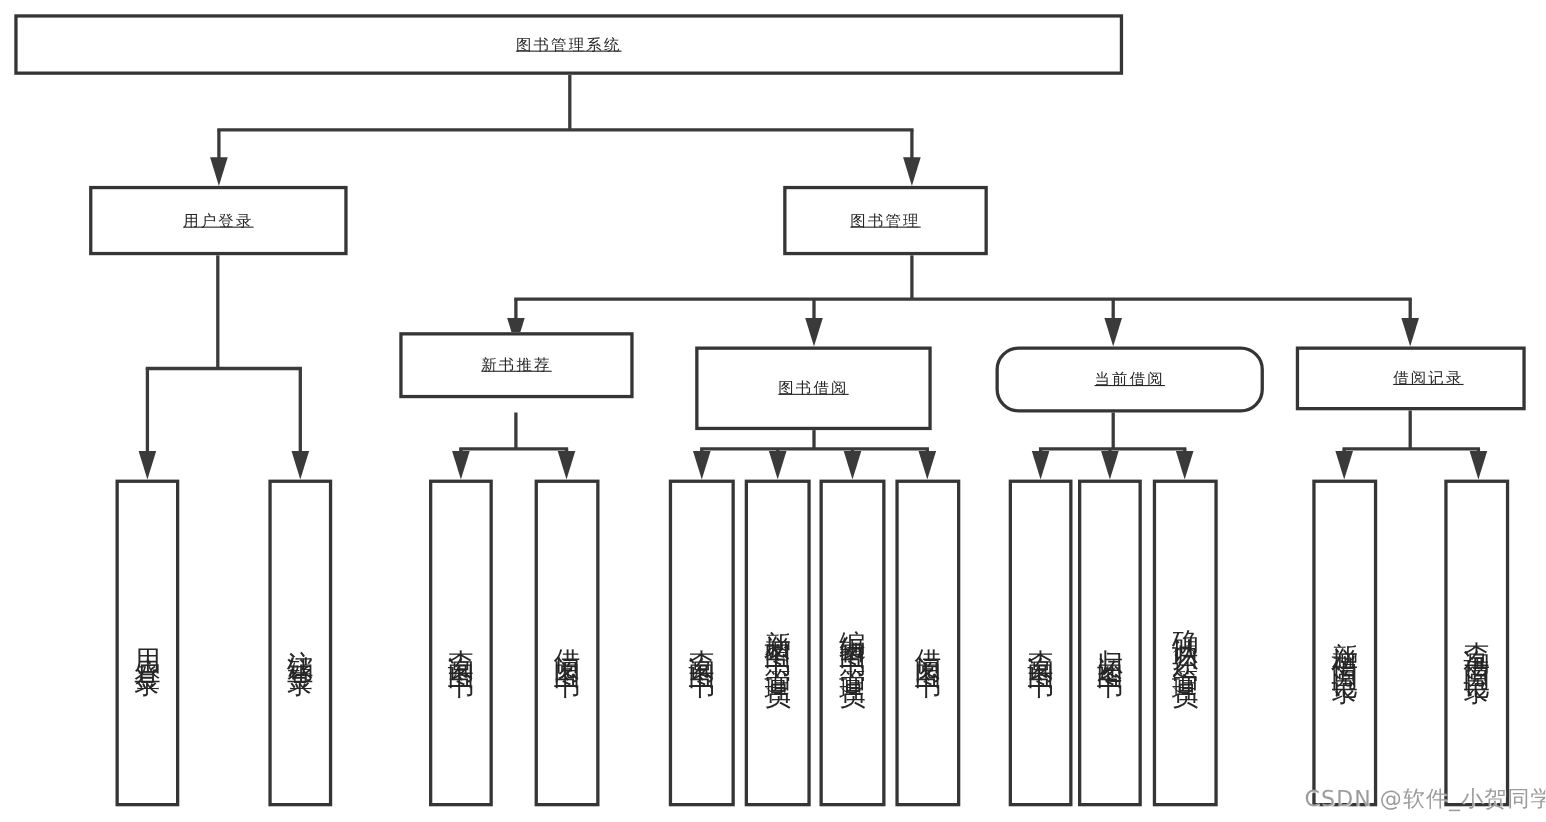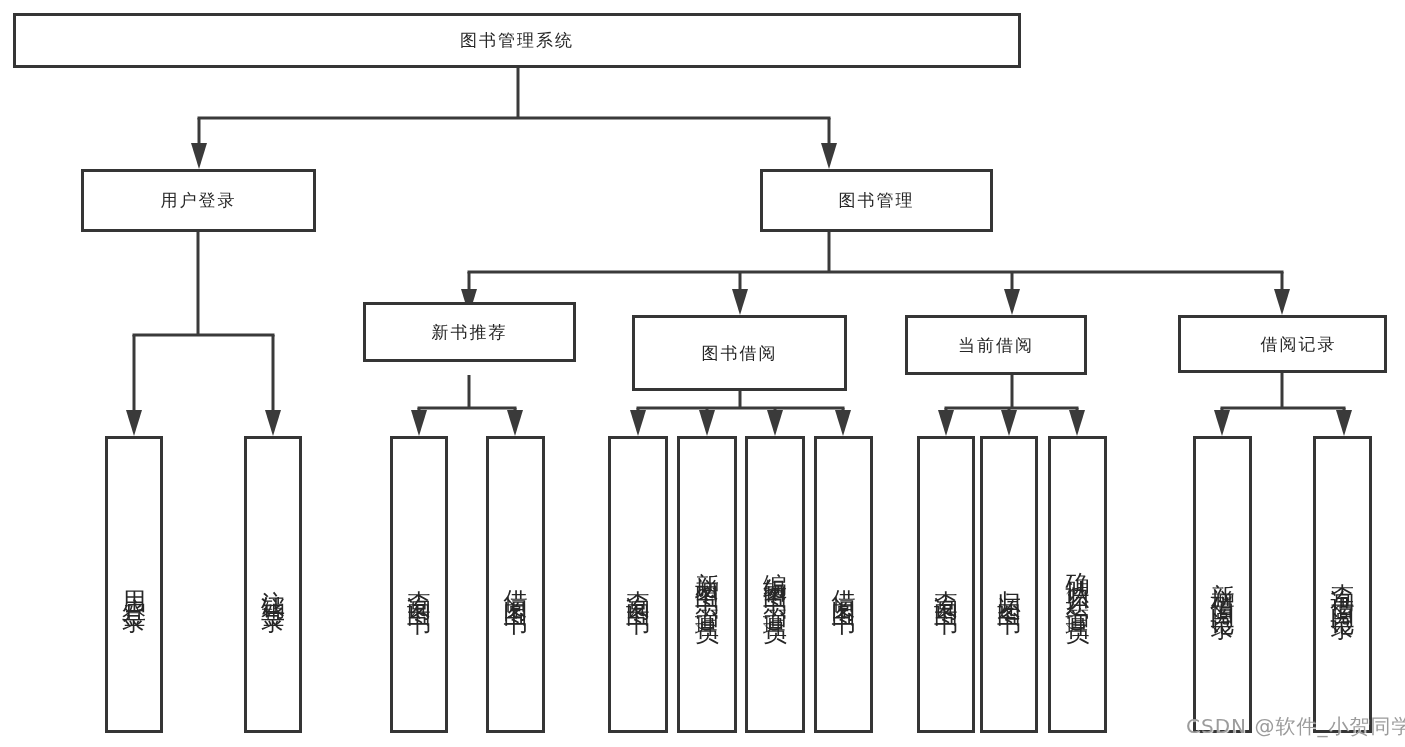--- a/index.html
+++ b/index.html
@@ -15,21 +15,21 @@
   .wires line{stroke:var(--line,#3a3a3a);stroke-width:3;}
   .wires polygon{fill:var(--line,#3a3a3a);stroke:none;}
   .node{
     position:absolute;
     box-sizing:border-box;
     background:var(--fill,#ffffff);
     border:3px solid var(--border,#353535);
     display:flex;align-items:center;justify-content:center;
     text-align:center;
   }
-  .hbox{font-size:17px;letter-spacing:2px;}
+  .hbox{font-size:14px;letter-spacing:2px;text-decoration:underline;}
   .leaf{
     top:436px;height:297px;
     writing-mode:vertical-rl;
     text-orientation:mixed;
     font-size:24px;letter-spacing:7px;
     line-height:1;
   }
   .watermark{
     position:absolute;left:1186px;top:713px;
     font-size:20px;letter-spacing:1px;
@@ -103,25 +103,25 @@
     <line x1="1220.5" y1="408" x2="1345.5" y2="408"></line>
     <line x1="1222" y1="408" x2="1222" y2="414"></line>
     <polygon points="1214,410 1230,410 1222,436"></polygon>
     <line x1="1344" y1="408" x2="1344" y2="414"></line>
     <polygon points="1336,410 1352,410 1344,436"></polygon>
   </svg>
 
   <div class="node hbox" style="left:13px;top:13px;width:1008px;height:55px;">图书管理系统</div>
 
   <div class="node hbox" style="left:81px;top:169px;width:235px;height:63px;">用户登录</div>
-  <div class="node hbox" style="left:712px;top:169px;width:233px;height:63px;margin-left:48px;">图书管理</div>
+  <div class="node hbox" style="left:712px;top:169px;width:186px;height:63px;">图书管理</div>
 
   <div class="node hbox" style="left:363px;top:302px;width:213px;height:60px;">新书推荐</div>
   <div class="node hbox" style="left:632px;top:315px;width:215px;height:76px;">图书借阅</div>
-  <div class="node hbox" style="left:905px;top:315px;width:182px;height:60px;">当前借阅</div>
+  <div class="node hbox" style="left:905px;top:315px;width:244px;height:60px;border-radius:21px;">当前借阅</div>
   <div class="node hbox" style="left:1178px;top:315px;width:209px;height:58px;padding-left:32px;">借阅记录</div>
 
   <div class="node leaf" style="left:105px;width:58px;">用户登录</div>
   <div class="node leaf" style="left:244px;width:58px;">注销登录</div>
 
   <div class="node leaf" style="left:390px;width:58px;">查询图书</div>
   <div class="node leaf" style="left:486px;width:59px;">借阅图书</div>
 
   <div class="node leaf" style="left:608px;width:60px;">查询图书</div>
   <div class="node leaf" style="left:677px;width:60px;">新增图书（管理员）</div>

